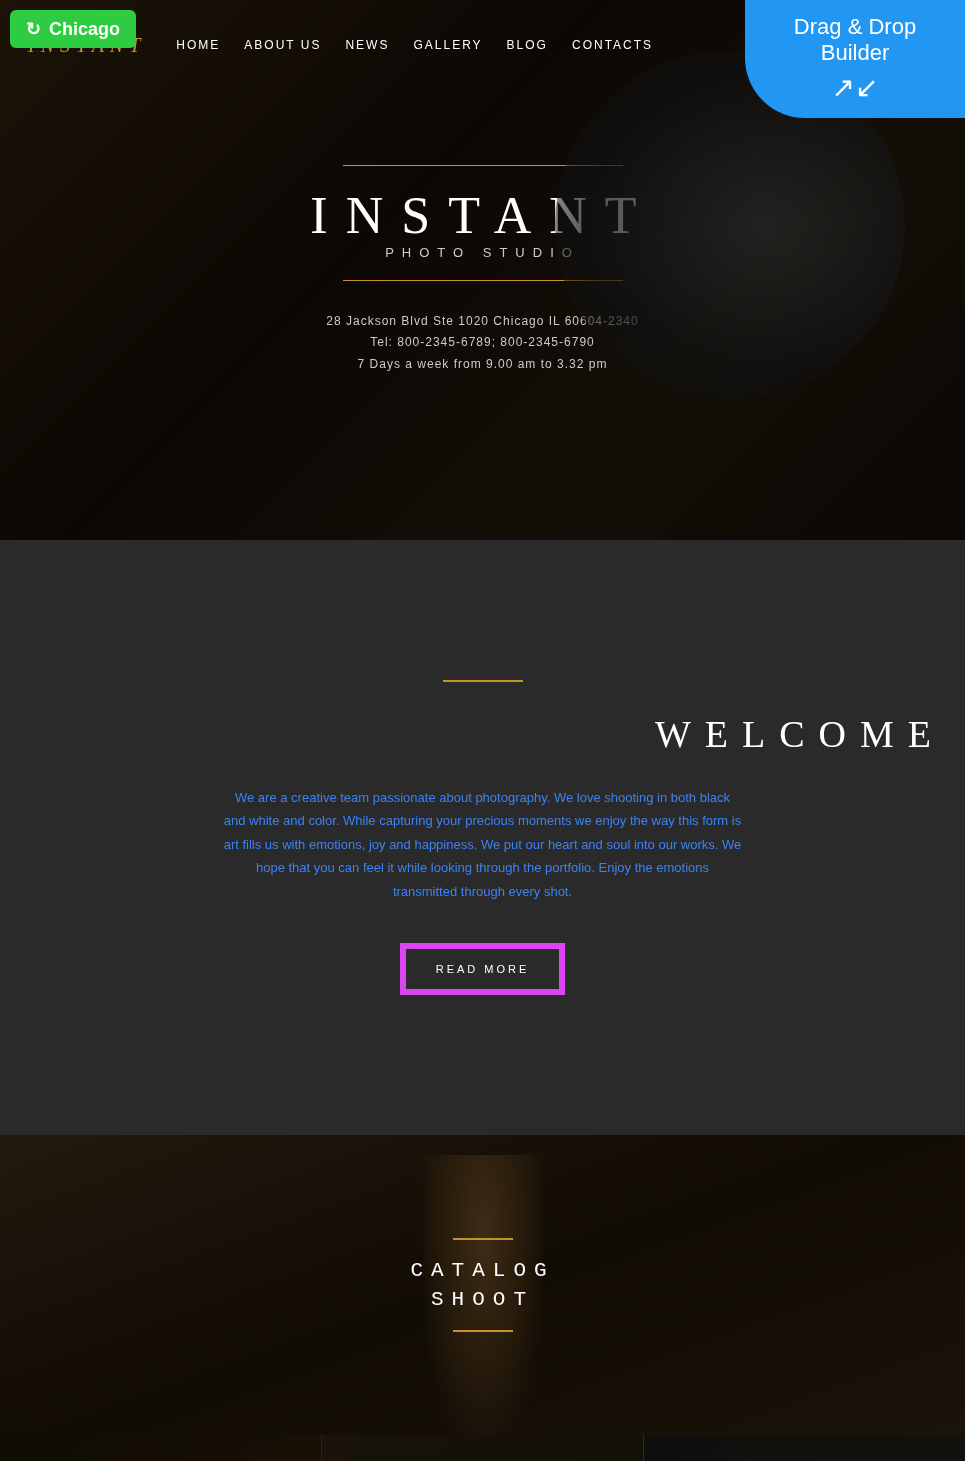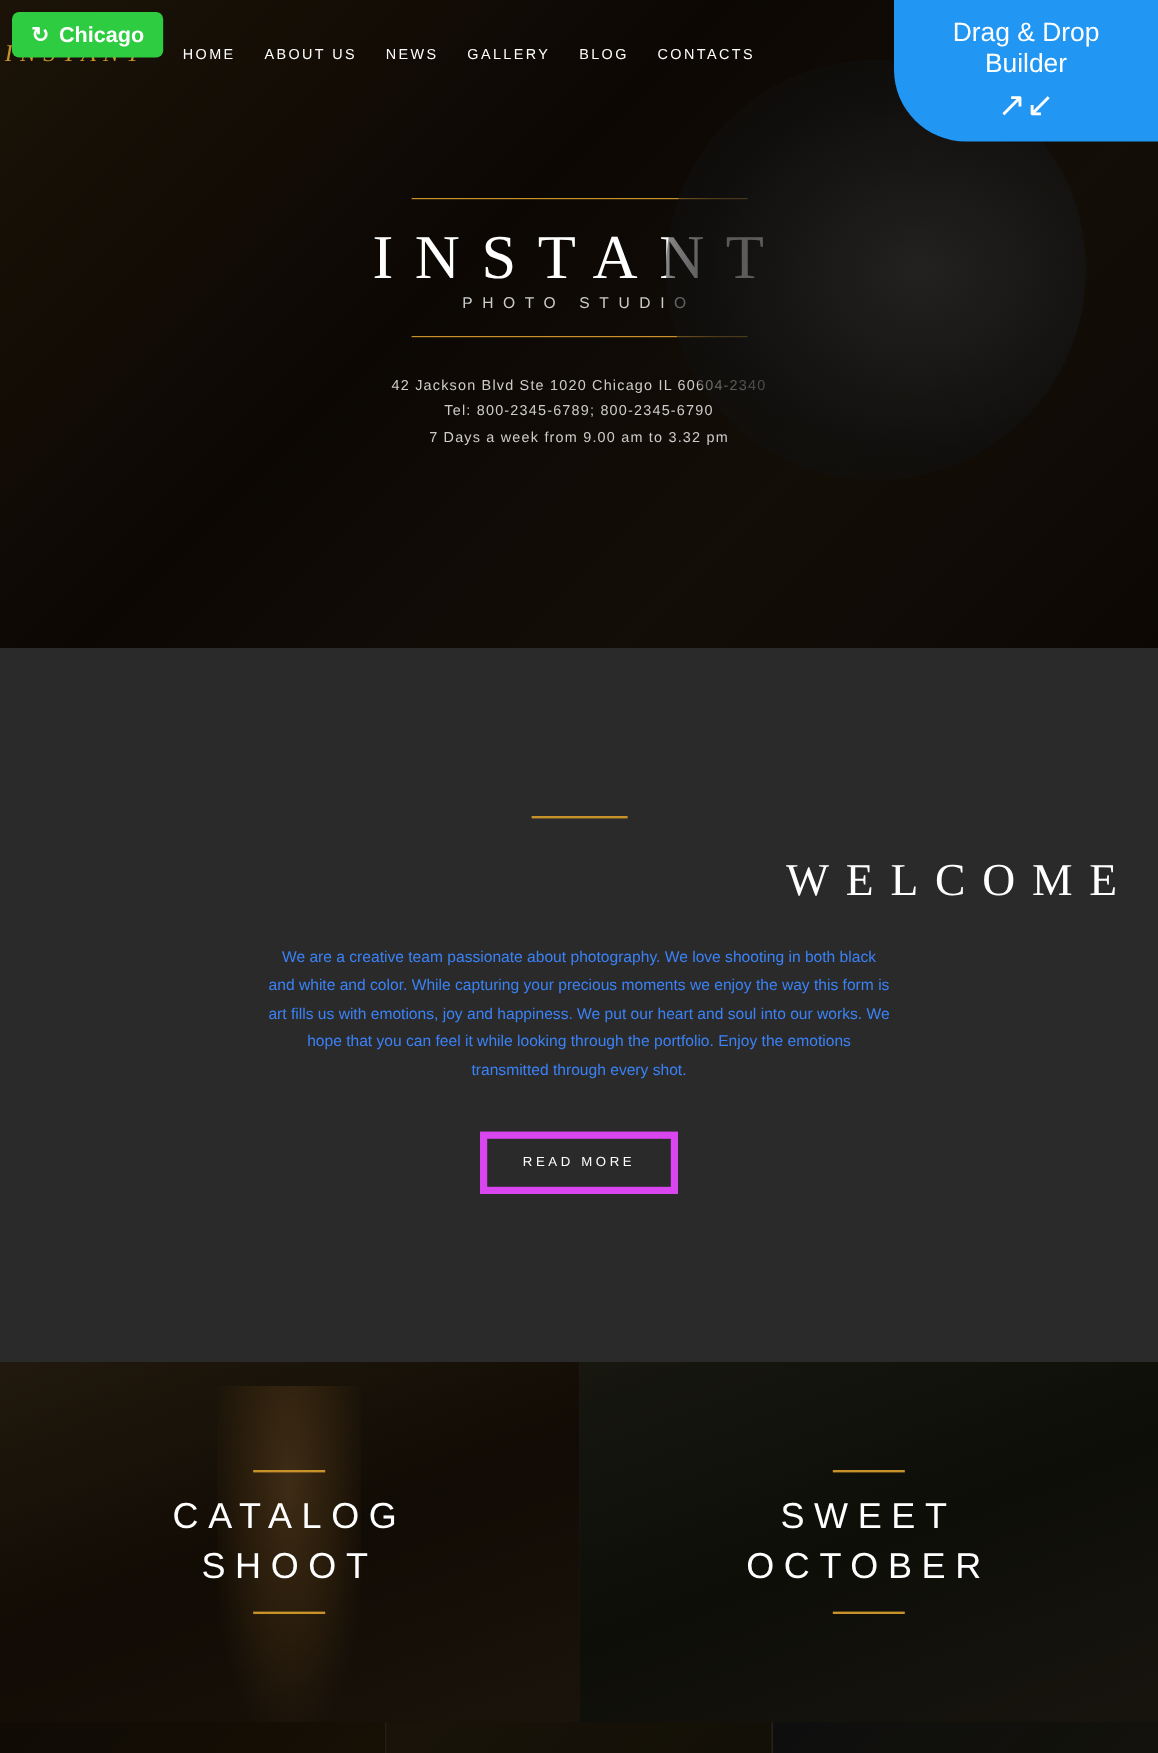--- a/index.html
+++ b/index.html
@@ -48,21 +48,21 @@
 
     
     .header {
       position: absolute;
       top: 0;
       left: 0;
       right: 16px;
       z-index: 50;
       display: flex;
       align-items: center;
-      padding: 0 4px;
+      padding: 0 28px;
       height: 90px;
       background: transparent;
     }
     .logo {
       color: #c8922a;
       font-family: 'Georgia', serif;
       font-size: 20px;
       letter-spacing: 6px;
       text-transform: uppercase;
       font-style: italic;
@@ -238,22 +238,22 @@
       margin: 0 auto 16px;
     }
     .gallery-item-line-bottom {
       width: 60px;
       height: 2px;
       background: #c8922a;
       margin: 16px auto 0;
     }
     .gallery-item-title {
       color: #fff;
-      font-family: Liberation Sans, sans-serif;
-      font-size: 30px;
+      font-family: Liberation Mono, monospace;
+      font-size: 21px;
       letter-spacing: 8px;
       text-transform: uppercase;
       font-weight: normal;
       line-height: 1.4;
     }
 
     
     .bottom-row {
       display: flex;
       width: 100%;
@@ -308,21 +308,21 @@
     </nav>
     <span class="nav-tel">Tel: 800-2...</span>
   </div>
 
   <div class="hero">
     <div class="hero-line"></div>
     <h1 class="hero-title">INSTANT</h1>
     <p class="hero-subtitle">PHOTO STUDIO</p>
     <div class="hero-line-bottom"></div>
     <div class="hero-info">
-      <div>42 Jackson Blvd Ste 1020 Chicago IL 60604-2340</div>
+      <div>28 Jackson Blvd Ste 1020 Chicago IL 60604-2340</div>
       <div>Tel: 800-2345-6789; 800-2345-6790</div>
       <div>7 Days a week from 9.00 am to 3.32 pm</div>
     </div>
   </div>
 
   <div style="background:#2a2a2a; height:60px;"></div>
 
   <div class="welcome-section">
     <div class="section-line"></div>
     <h2 class="welcome-title">WELCOME</h2>
@@ -335,27 +335,20 @@
   <div class="gallery-row">
 
     <div class="gallery-item left">
       <div class="gallery-item-content">
         <div class="gallery-item-line-top"></div>
         <div class="gallery-item-title">CATALOG<br>SHOOT</div>
         <div class="gallery-item-line-bottom"></div>
       </div>
     </div>
 
-    <div class="gallery-item right">
-      <div class="gallery-item-content">
-        <div class="gallery-item-line-top"></div>
-        <div class="gallery-item-title">SWEET<br>OCTOBER</div>
-        <div class="gallery-item-line-bottom"></div>
-      </div>
-    </div>
 
   </div>
 
   <div class="bottom-row">
     <div class="bottom-item" style="background: linear-gradient(rgba(0,0,0,0.4),rgba(0,0,0,0.4)), linear-gradient(135deg,#1a1208 0%,#2a1e0a 100%);"></div>
     <div class="bottom-item" style="background: linear-gradient(rgba(0,0,0,0.4),rgba(0,0,0,0.4)), linear-gradient(135deg,#2a2010 0%,#1a1808 100%);"></div>
     <div class="bottom-item" style="background: linear-gradient(rgba(0,0,0,0.4),rgba(0,0,0,0.4)), linear-gradient(135deg,#181818 0%,#222010 100%);"></div>
   </div>
 
 </div>

